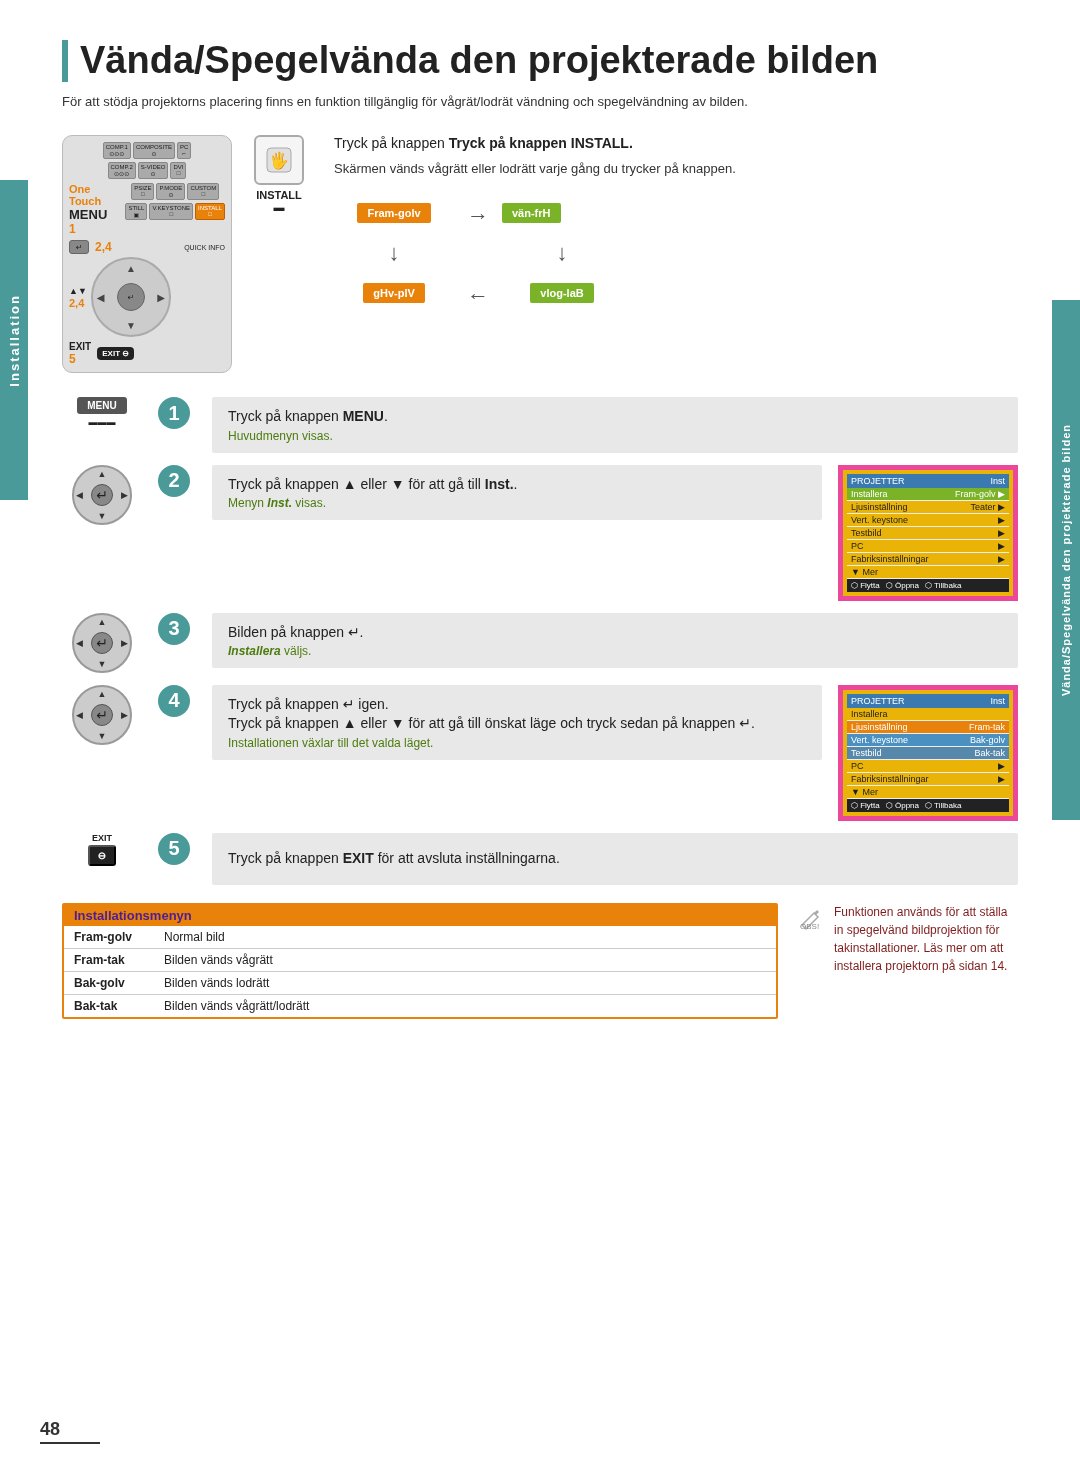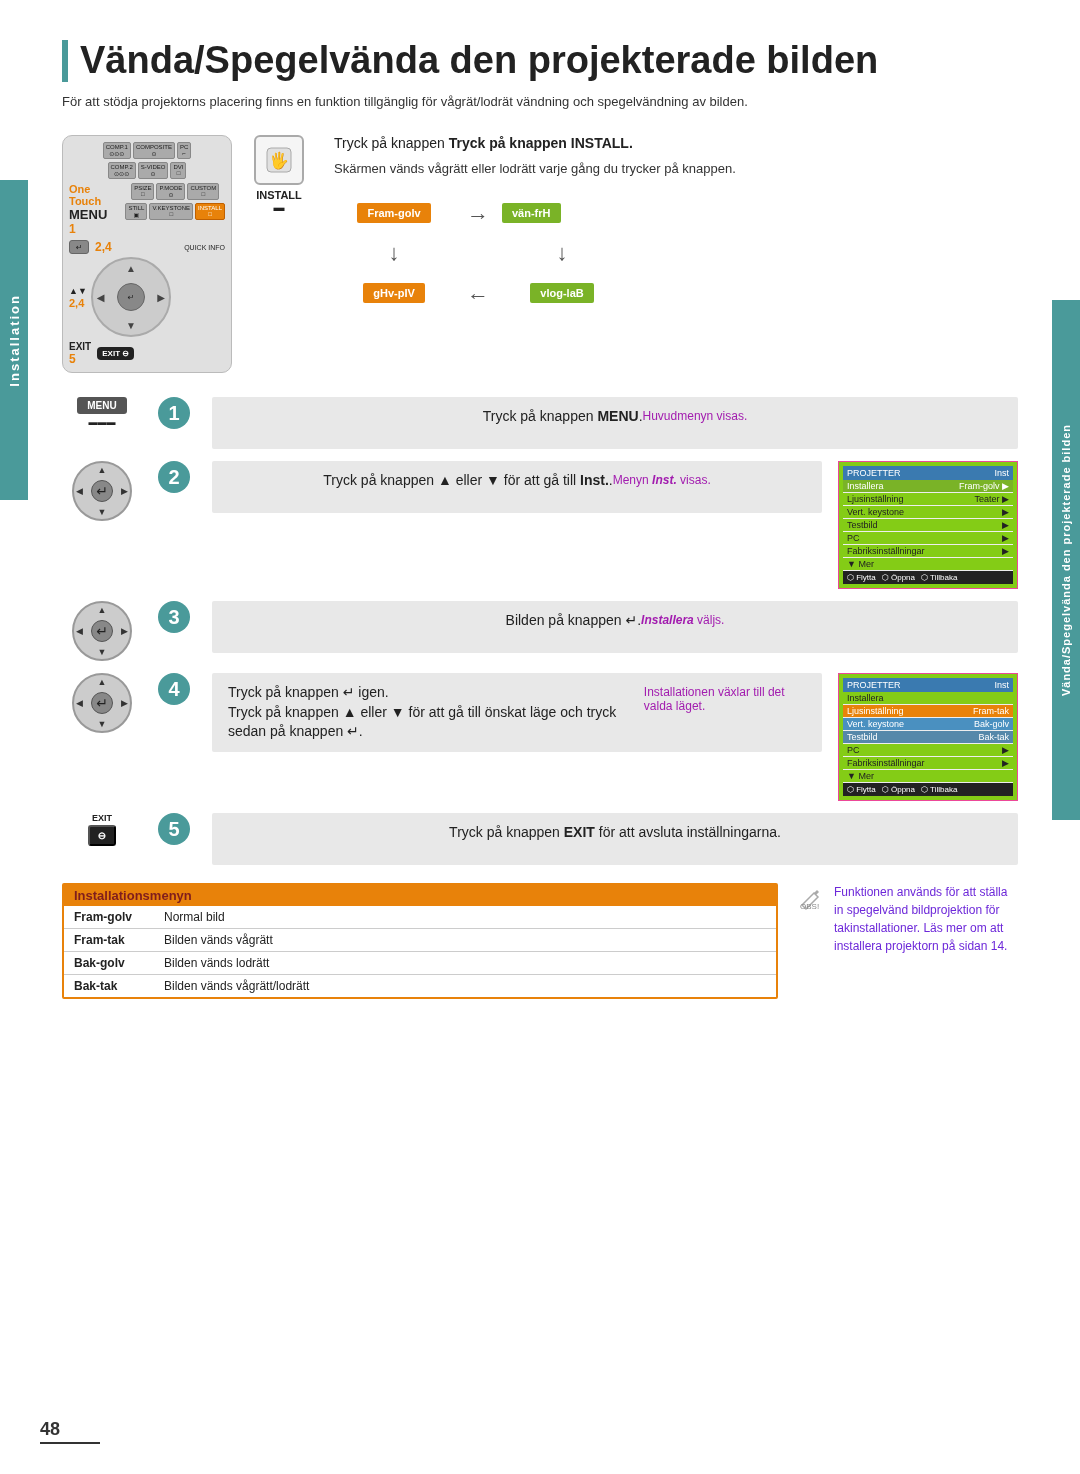--- a/index.html
+++ b/index.html
@@ -192,45 +192,45 @@
       justify-content: center;
     }
 
     .step-content {
       flex: 1;
       background: #e8e8e8;
       padding: 10px 16px;
       border-radius: 2px;
       min-height: 52px;
       display: flex;
-      flex-direction: row;
+      flex-direction: column;
       justify-content: center;
     }
     .step-main-text {
       font-size: 14px;
       font-weight: normal;
       line-height: 1.4;
     }
     .step-main-text strong { font-weight: 900; }
     .step-sub-text {
       font-size: 12px;
-      color: #a21caf;
+      color: #4d7c0f;
       margin-top: 2px;
     }
     .step-sub-text em { font-style: italic; font-weight: bold; }
 
     .step-screen-area {
       width: 180px;
       flex-shrink: 0;
     }
 
     
     .projector-screen {
-      background: #84cc16;
-      border: 1px solid #ec4899;
+      background: #eab308;
+      border: 5px solid #ec4899;
       padding: 4px;
       font-size: 9px;
     }
     .projector-screen-header {
       display: flex;
       justify-content: space-between;
       background: #3a7ab0;
       color: #fff;
       padding: 2px 4px;
       font-size: 9px;
@@ -261,21 +261,21 @@
       margin-top: 18px;
       align-items: flex-start;
     }
     .install-menu-table-wrap {
       flex: 1;
       border: 2px solid #e8820a;
       border-radius: 2px;
     }
     .install-menu-title {
       background: #e8820a;
-      color: #7f1d1d;
+      color: #4c1d95;
       font-size: 13px;
       font-weight: bold;
       padding: 3px 10px;
     }
     .install-menu-table {
       width: 100%;
       border-collapse: collapse;
       font-size: 12px;
     }
     .install-menu-table th, .install-menu-table td {
@@ -297,21 +297,21 @@
       gap: 8px;
       align-items: flex-start;
     }
     .obs-icon {
       font-size: 22px;
       color: #777;
       flex-shrink: 0;
     }
     .obs-text {
       font-size: 12px;
-      color: #6d28d9;
+      color: #7f1d1d;
       line-height: 1.5;
     }
 
     
     .page-number {
       position: absolute;
       bottom: 30px;
       left: 40px;
       font-size: 18px;
       font-weight: bold;

